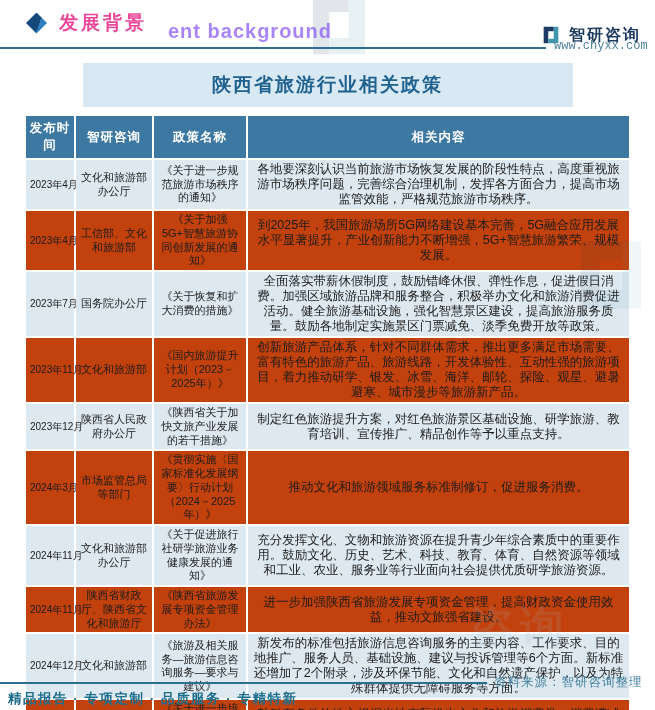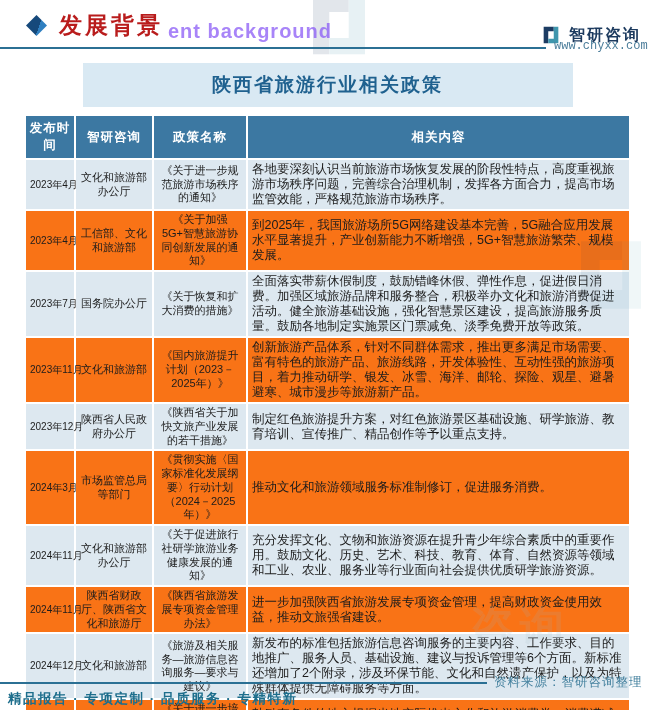--- a/index.html
+++ b/index.html
@@ -15,21 +15,21 @@
   .wm svg{display:block;}
 
   
   .hdr{position:relative;height:44px;}
   .hdr-left{position:absolute;left:26px;top:10px;display:flex;align-items:center;z-index:2;}
   .diamond{
     width:21px;height:21px;margin-right:12px;
     background:linear-gradient(110deg,#16497b 60%,#2f7fc0 60%);
     clip-path:polygon(50% 0,100% 50%,50% 100%,0 50%);
   }
-  .sec-title{font-size:23px;font-weight:bold;color:#b91c1c;letter-spacing:3px;margin:0;}
+  .sec-title{font-size:19px;font-weight:bold;color:#ec4899;letter-spacing:3px;margin:0;}
   .hdr-wm-text{
     position:absolute;left:168px;top:20px;z-index:1;
     font-size:20px;font-weight:bold;color:#8b5cf6;opacity:.75;letter-spacing:1px;
   }
   .brand{position:absolute;right:14px;top:24px;display:flex;align-items:center;z-index:2;}
   .brand .logo{width:22px;height:22px;margin-right:7px;}
   .brand-name{font-size:16px;font-weight:bold;color:#1c3a5e;letter-spacing:2px;}
   .rule-row{position:absolute;left:0;top:41px;width:538px;display:flex;align-items:center;z-index:2;}
   .rule-line{flex:0 0 546px;height:0;border-top:2px solid #2b7094;}
   .site-url{
@@ -50,25 +50,25 @@
   }
   table.policy th{
     background:#3c78a2;color:#ffffff;font-size:12.5px;font-weight:bold;
     padding:4px 2px;border:2px solid #ffffff;letter-spacing:1px;
   }
   table.policy td{
     border:2px solid #ffffff;vertical-align:middle;color:#1c1c1c;
     padding:2px 4px;
   }
   tr.light td{background:#dde8f0;}
-  tr.dark  td{background:#f97316;}
+  tr.dark  td{background:#c2410c;}
   td.c-date{font-size:10px;white-space:nowrap;overflow:visible;padding:2px 0;}
   td.c-dept{font-size:11px;text-align:center;line-height:1.25;}
   td.c-policy{font-size:11px;text-align:center;line-height:1.25;}
-  td.c-content{font-size:12.5px;text-align:left;line-height:1.2;}
+  td.c-content{font-size:12.5px;text-align:center;line-height:1.2;}
 
   
   .source-row{position:absolute;left:0;top:674px;width:655px;display:flex;align-items:center;z-index:2;}
   .source-line{flex:0 0 487px;height:0;border-top:2px solid #2b7094;}
   .source-note{margin-left:7px;font-size:12.5px;color:#44819e;letter-spacing:1px;}
   .footer-slogan{
     position:absolute;left:8px;top:690px;z-index:2;
     font-size:13.5px;font-weight:bold;color:#1d6e8c;letter-spacing:1.5px;
   }
 </style>

